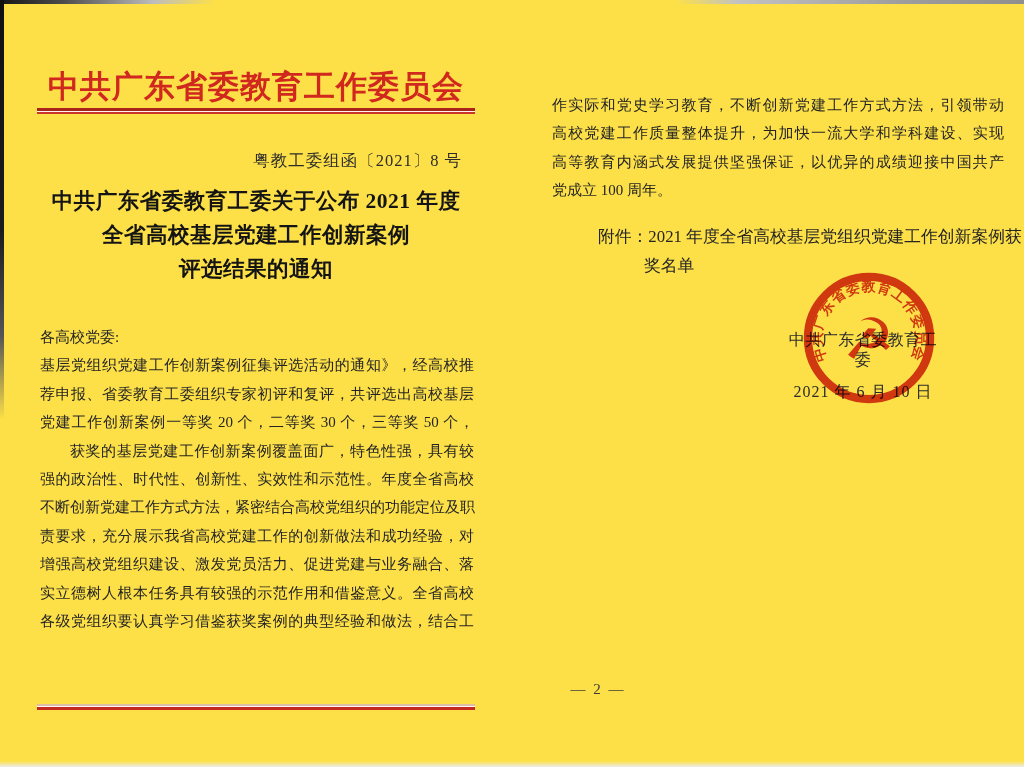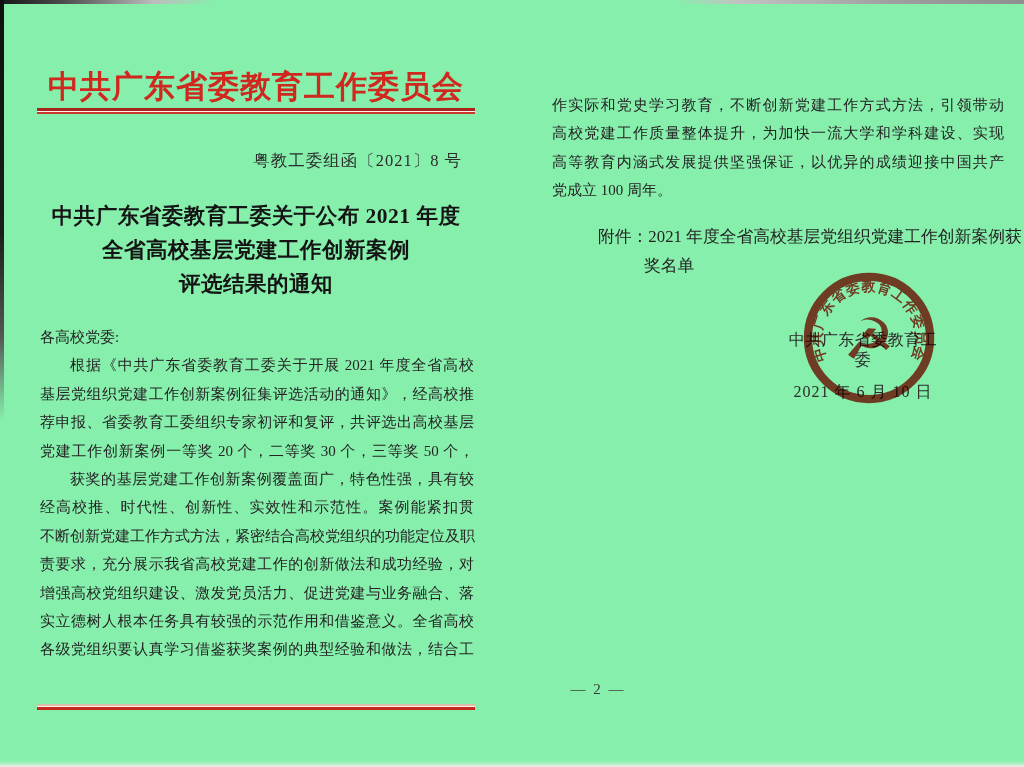--- a/index.html
+++ b/index.html
@@ -1,18 +1,18 @@
 <!DOCTYPE html>
 <html><head>
 <meta charset="utf-8">
 <style>
   html,body{margin:0;padding:0;background:#e9e9e7;}
   .scan{
     position:relative;width:1024px;height:767px;margin:0 auto;
-    background:#86efac;overflow:hidden;
+    background:#fde047;overflow:hidden;
     font-family:"Liberation Serif","DejaVu Serif",serif;
     color:#262626;
   }
   
   .edge-top{position:absolute;top:0;left:0;width:1024px;height:4px;
     background:linear-gradient(90deg,#161616 0%,#4a4a4a 6%,#bdbdbd 15%,rgba(255,255,255,0) 21%,rgba(255,255,255,0) 66%,#c2c2c2 72%,#9d9d9d 88%,#8f8f8f 100%);}
   .edge-left{position:absolute;top:0;left:0;width:4px;height:420px;
     background:linear-gradient(180deg,#101010 0%,#1c1c1c 55%,#555 80%,rgba(255,255,255,0) 100%);}
   .edge-bottom{position:absolute;bottom:0;left:0;width:1024px;height:6px;
     background:linear-gradient(180deg,rgba(255,255,255,0),#ecece9);}
@@ -26,21 +26,21 @@
     font-size:31px;line-height:36px;font-weight:bold;
     text-align:center;letter-spacing:1px;color:#d0281e;
   }
   .head-rule{position:absolute;top:108px;left:0;width:438px;height:7px;
     background:linear-gradient(180deg,#a9231a 0 3px,#fdf3f1 3px 4px,#ca372a 4px 6px,rgba(255,255,255,0) 6px);}
   .doc-number{
     position:absolute;top:150px;left:0;width:100%;box-sizing:border-box;
     padding-right:13px;text-align:right;font-size:16.5px;color:#2b2b2b;letter-spacing:1px;
   }
   .notice-title{
-    position:absolute;top:199px;left:0;width:100%;
+    position:absolute;top:184px;left:0;width:100%;
     font-size:21.5px;line-height:34px;font-weight:bold;color:#141414;
     text-align:center;letter-spacing:0.5px;
   }
   .doc-body{position:absolute;font-size:15px;line-height:28.4px;color:#242424;}
   .doc-body-left{top:323px;left:3px;width:434px;}
   .doc-body-right{top:91px;left:0;width:452px;}
   .ln{text-align:justify;text-align-last:justify;white-space:nowrap;}
   .ln.no-j{text-align:left;text-align-last:auto;}
   .ln.indent{text-indent:2em;}
 
@@ -76,26 +76,25 @@
     <div class="doc-number">粤教工委组函〔2021〕8 号</div>
 
     <div class="notice-title">
       <div>中共广东省委教育工委关于公布 2021 年度</div>
       <div>全省高校基层党建工作创新案例</div>
       <div>评选结果的通知</div>
     </div>
 
     <div class="doc-body doc-body-left">
         <div class="ln no-j">各高校党委:</div>
-        <div class="ln indent">根据《中共广东省委教育工委关于开展 2021 年度全省高校</div>
         <div class="ln">基层党组织党建工作创新案例征集评选活动的通知》，经高校推</div>
         <div class="ln">荐申报、省委教育工委组织专家初评和复评，共评选出高校基层</div>
         <div class="ln">党建工作创新案例一等奖 20 个，二等奖 30 个，三等奖 50 个，</div>
         <div class="ln indent">获奖的基层党建工作创新案例覆盖面广，特色性强，具有较</div>
-        <div class="ln">经高校推、时代性、创新性、实效性和示范性。案例能紧扣贯</div>
+        <div class="ln">强的政治性、时代性、创新性、实效性和示范性。年度全省高校</div>
         <div class="ln">不断创新党建工作方式方法，紧密结合高校党组织的功能定位及职</div>
         <div class="ln">责要求，充分展示我省高校党建工作的创新做法和成功经验，对</div>
         <div class="ln">增强高校党组织建设、激发党员活力、促进党建与业务融合、落</div>
         <div class="ln">实立德树人根本任务具有较强的示范作用和借鉴意义。全省高校</div>
         <div class="ln">各级党组织要认真学习借鉴获奖案例的典型经验和做法，结合工</div>
       </div>
 
     <div class="foot-rule"></div>
   </section>
 

